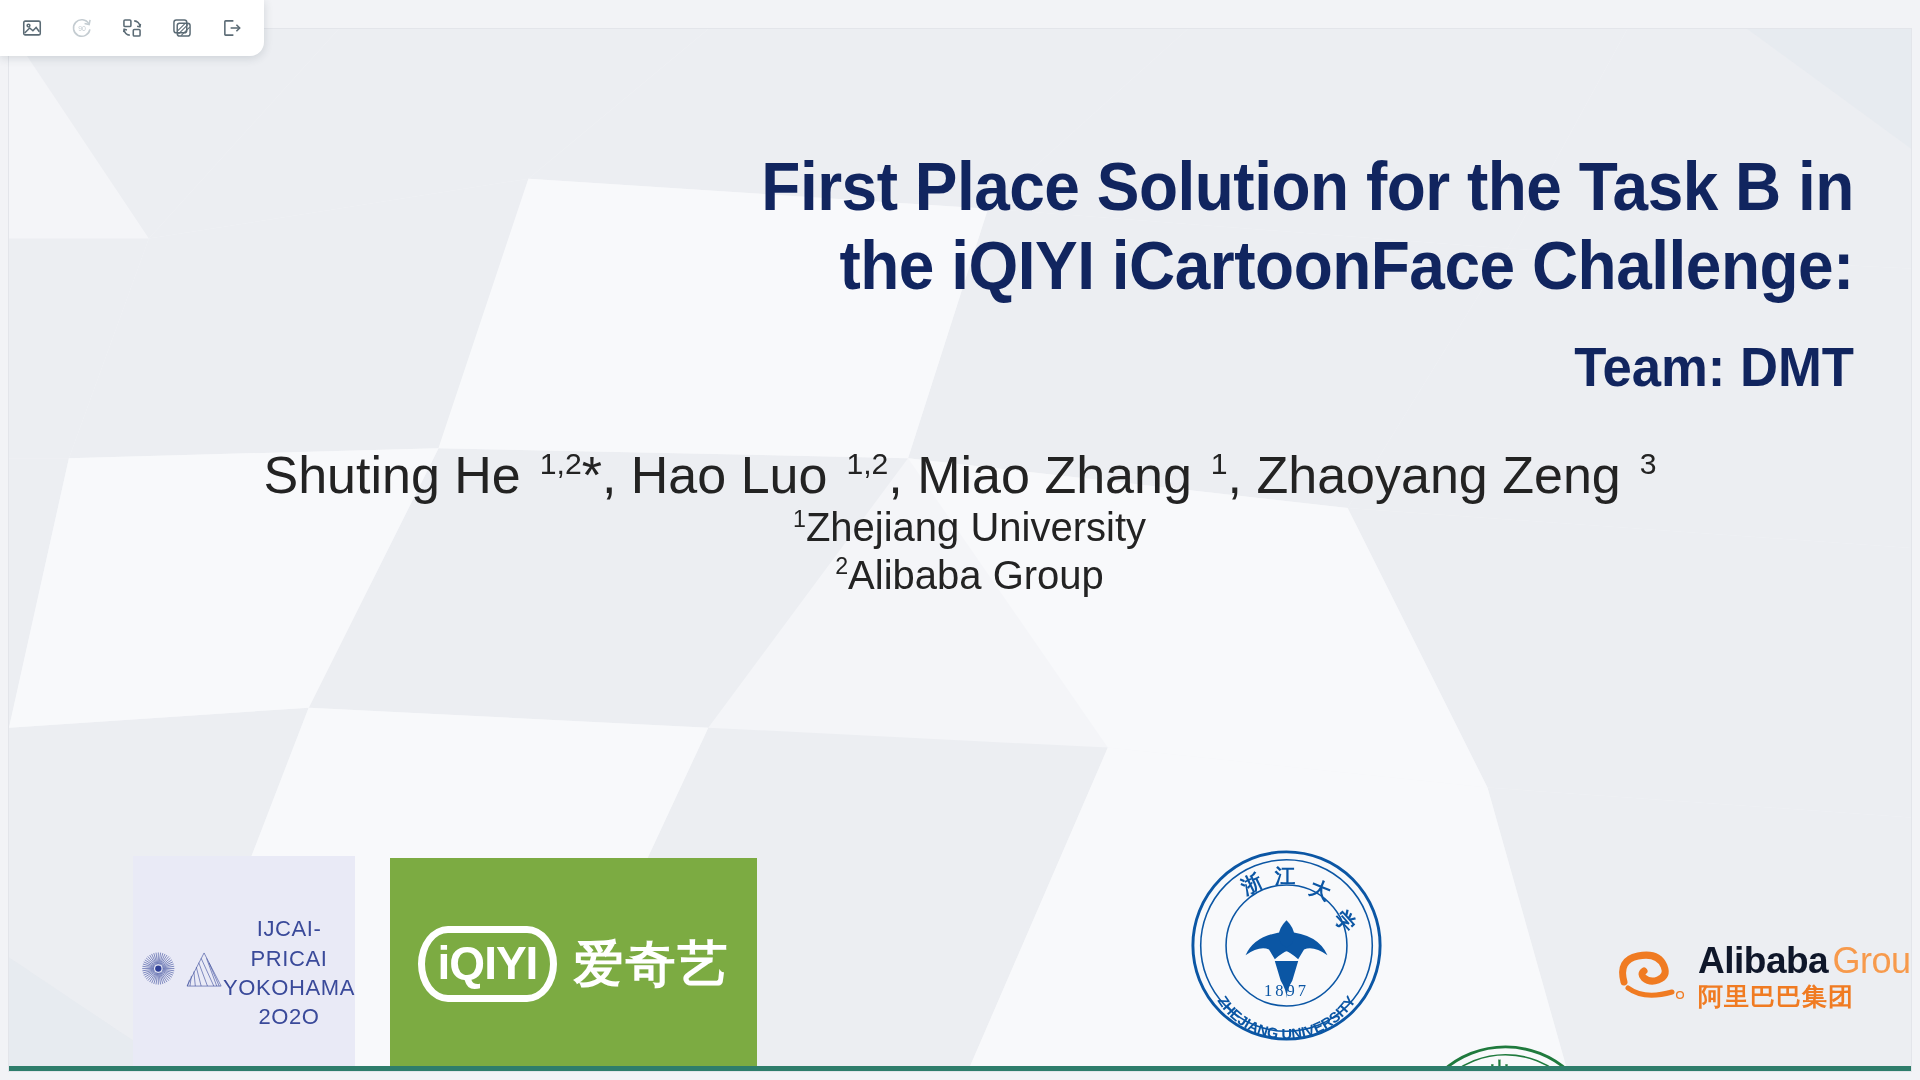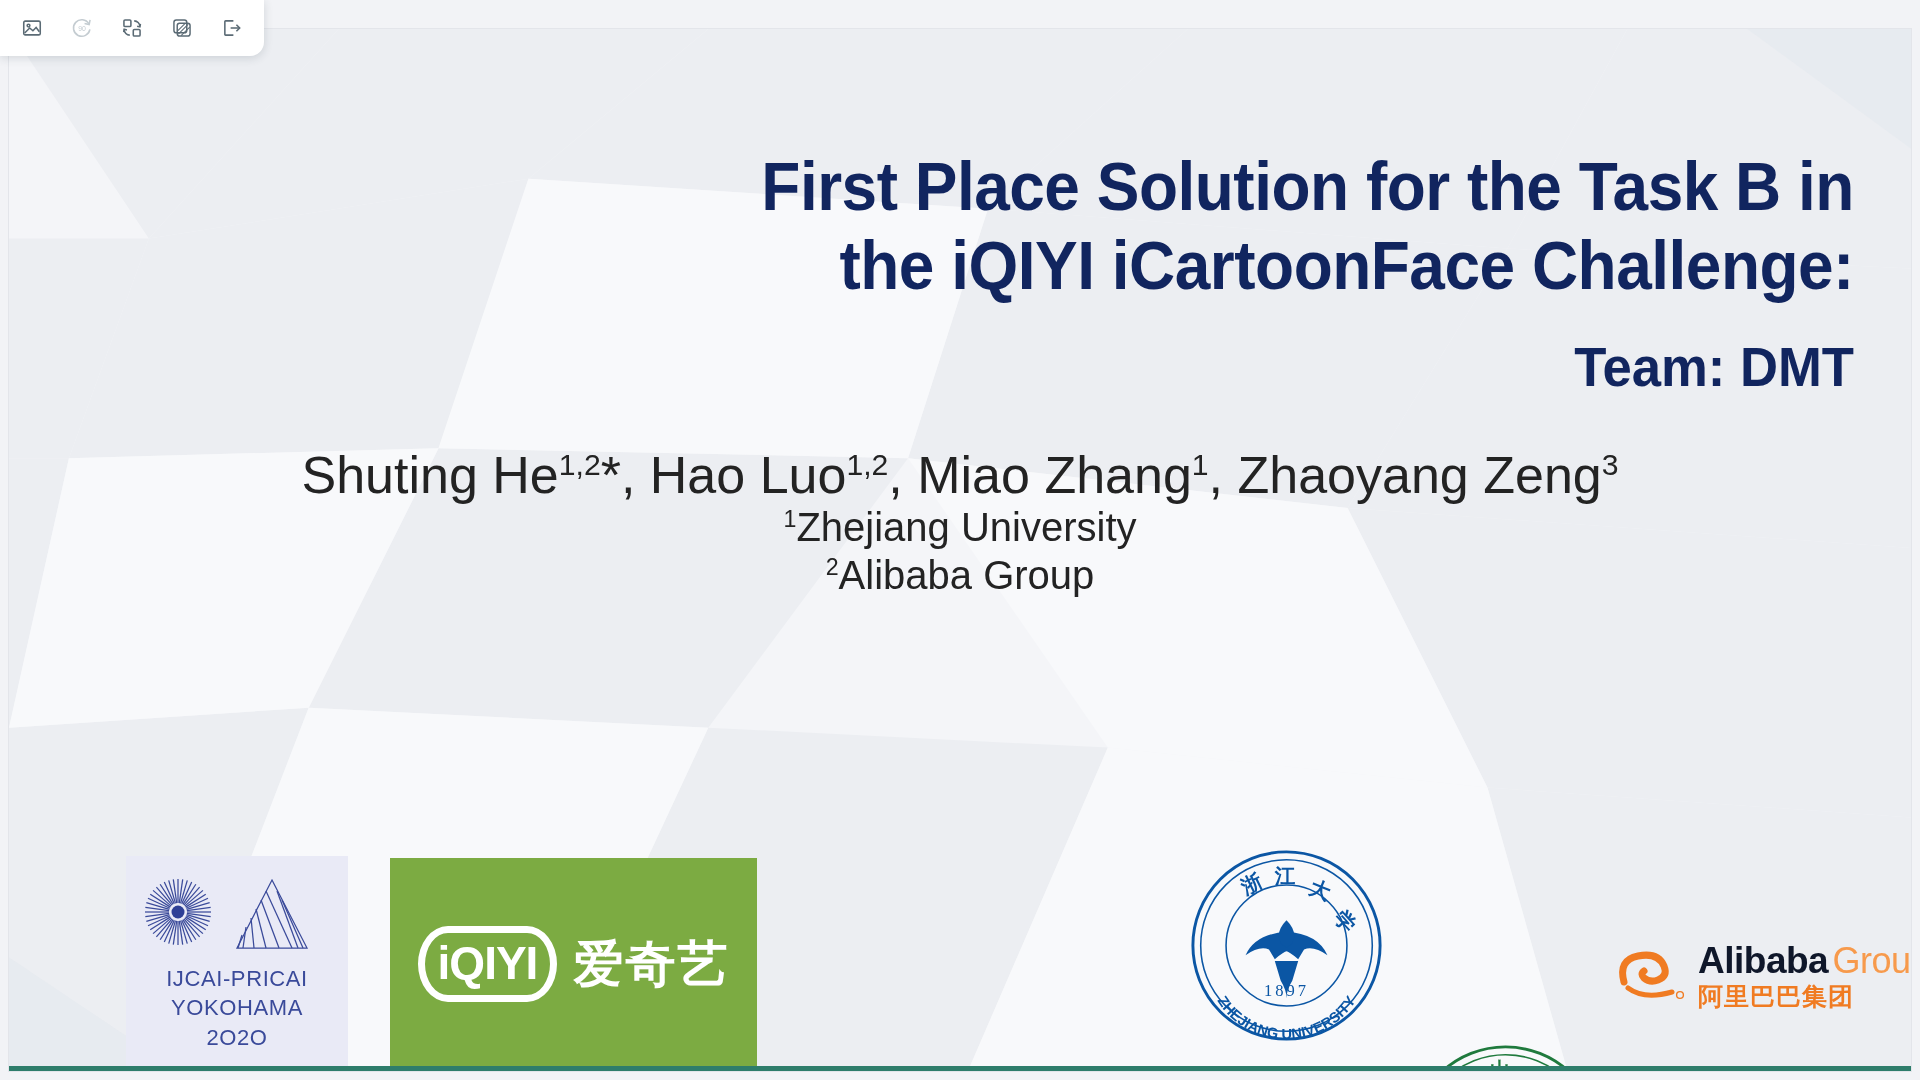--- a/index.html
+++ b/index.html
@@ -92,36 +92,36 @@
   .author-line {
     font-size:52px;
     line-height:1.13;
     white-space:nowrap;
   }
   .affil-line {
     font-size:40px;
     line-height:1.18;
     white-space:nowrap;
   }
-  sup { font-size:.58em; vertical-align:super; line-height:0; }
+  sup { font-size:.58em; vertical-align:super; line-height:0;margin-left:19px; }
 
   
   #logo-row {
     position:absolute; left:0; right:0; bottom:0;
     height:215px;
   }
   .logo { position:absolute; bottom:0; }
 
   
   #logo-ijcai {
-    left:117px; bottom:3px;
+    left:124px; bottom:3px;
     width:222px; height:212px;
     background:#e9eaf6;
-    display:flex; flex-direction:column;
-    justify-content:flex-start;
+    display:flex; flex-direction:row;
+    align-items:center; justify-content:flex-start;
     padding-top:16px;
   }
   #logo-ijcai .ij-art { width:185px; height:86px; }
   #logo-ijcai .ij-text {
     color:#3a4a9a;
     font-size:22px;
     line-height:1.34;
     text-align:center;
     letter-spacing:.6px;
     margin-top:6px;

